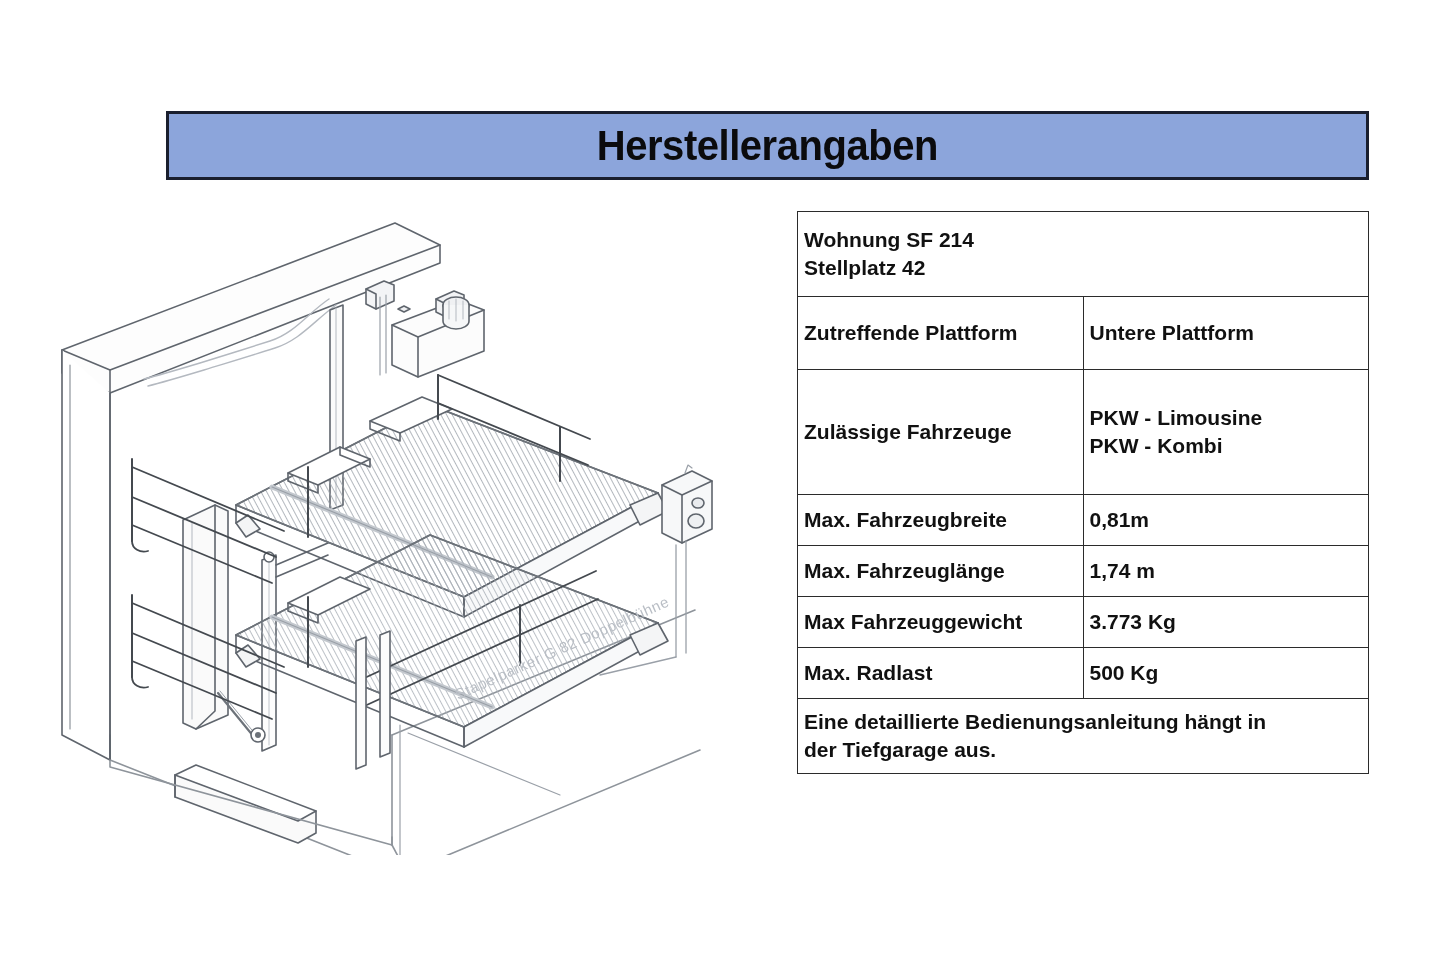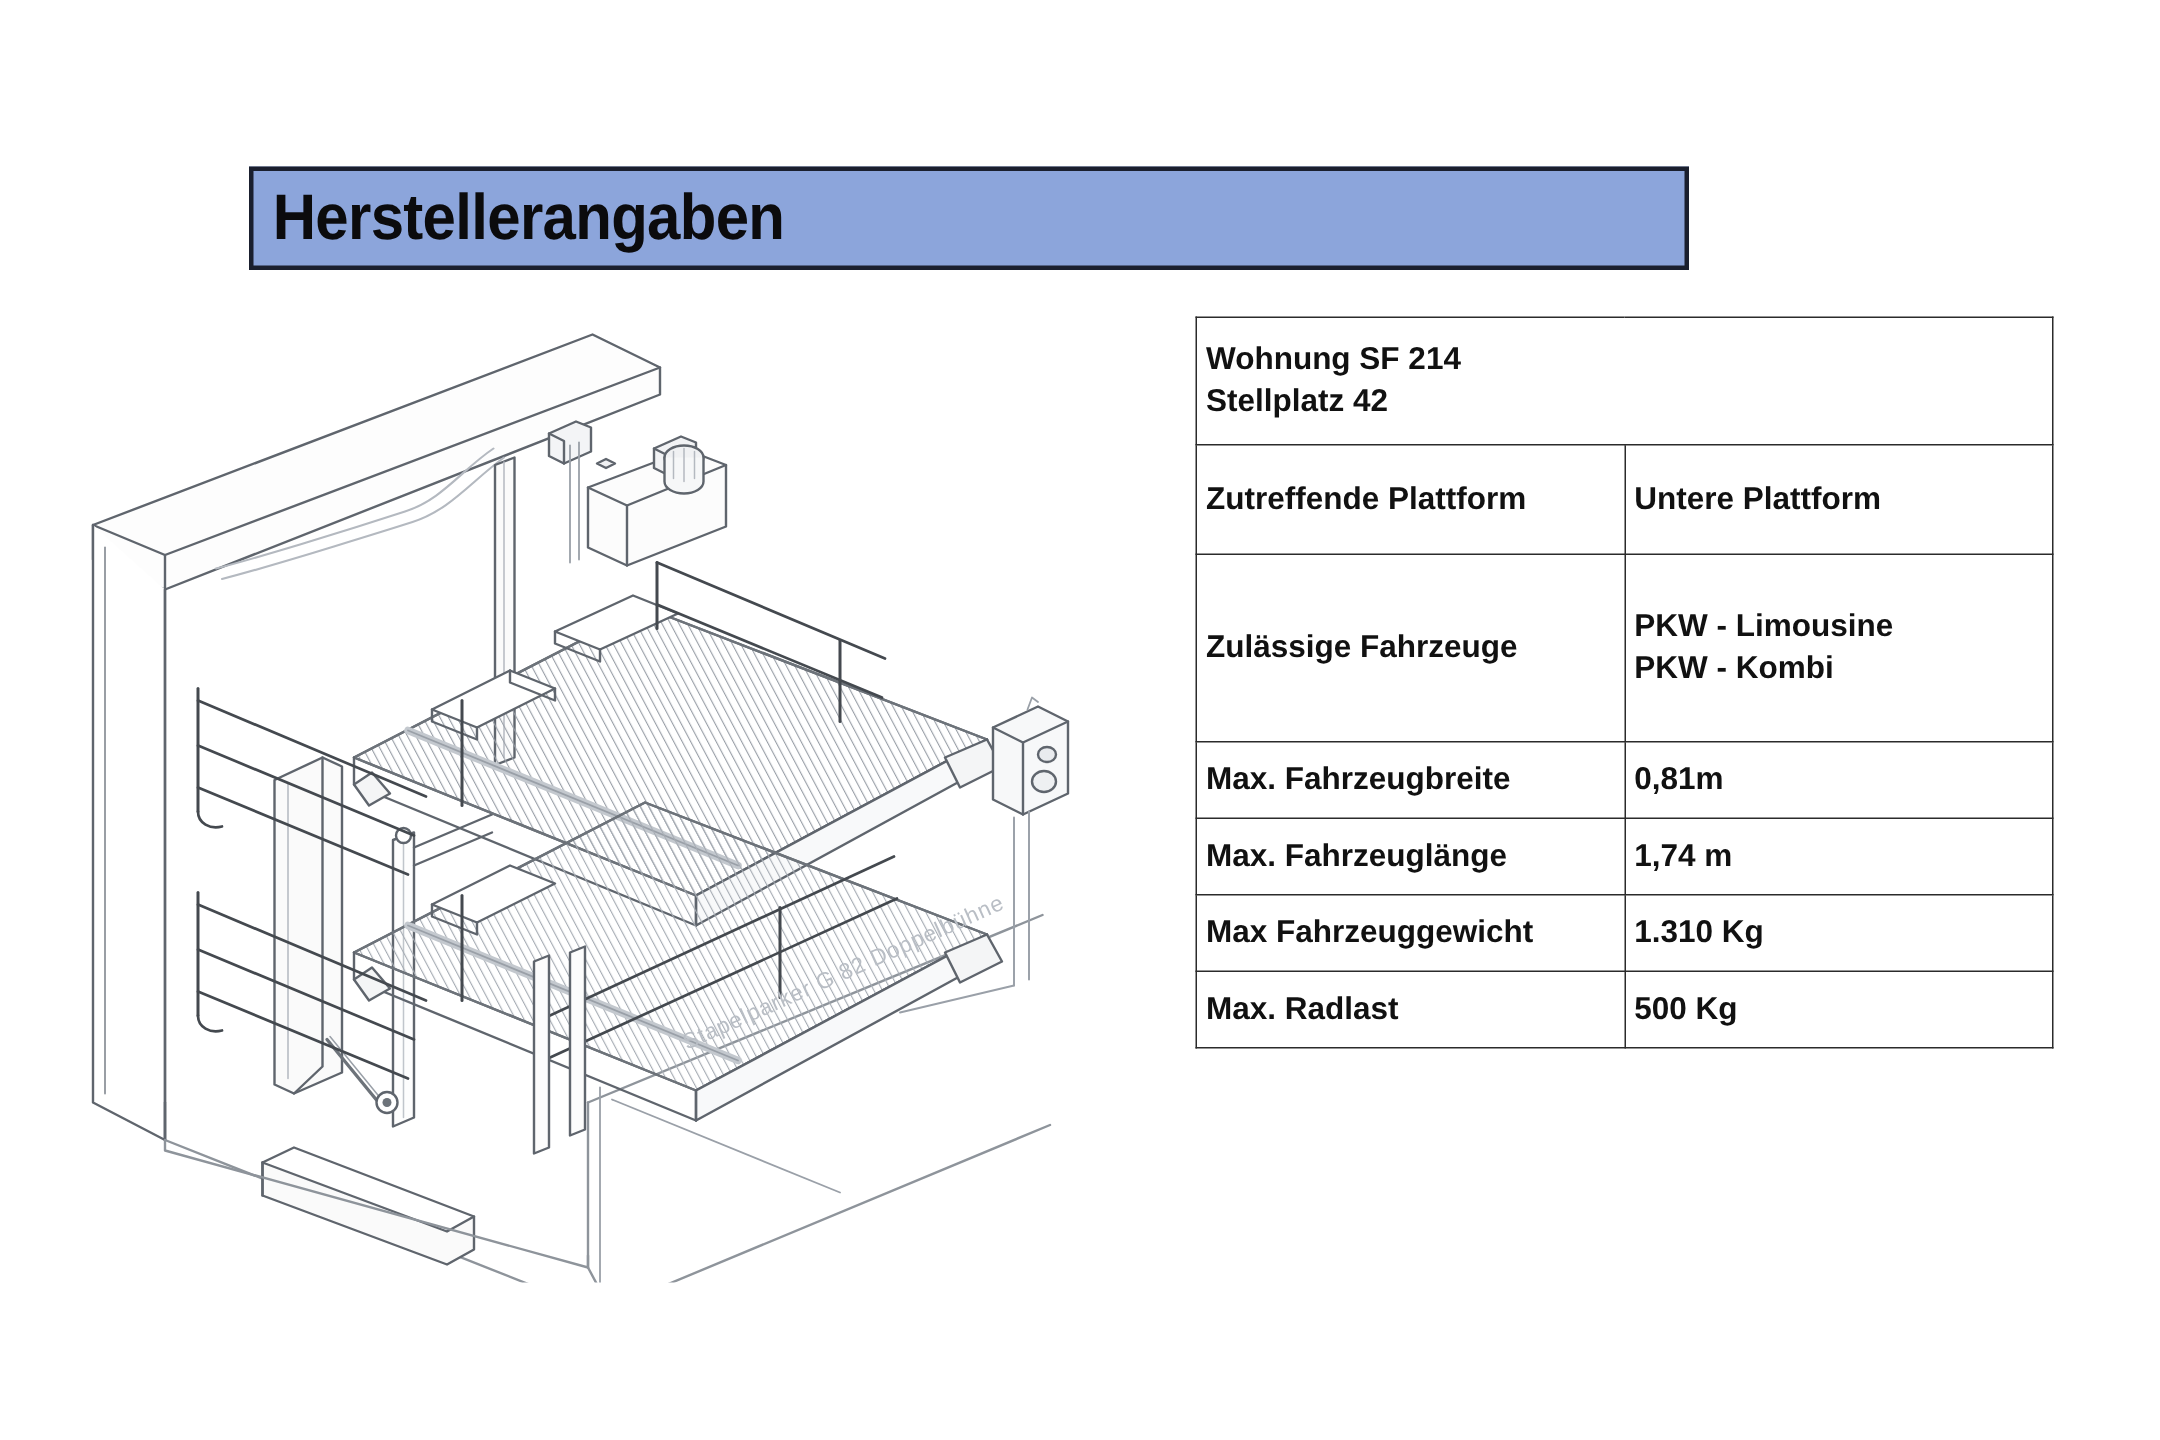--- a/index.html
+++ b/index.html
@@ -15,28 +15,28 @@
     overflow: hidden;
     font-family: "Liberation Sans", "DejaVu Sans", sans-serif;
     color: #111111;
   }
 
   
   #banner {
     position: absolute;
     left: 166px;
     top: 111px;
-    width: 960px;
+    width: 1203px;
     height: 69px;
     box-sizing: border-box;
     background: #8ca5db;
     border: 3px solid #1a1f2e;
     display: flex;
     align-items: center;
-    justify-content: flex-start;
+    justify-content: center;
   }
   #banner-title {
     font-size: 43px;
     font-weight: bold;
     letter-spacing: -0.5px;
     color: #0b0b0d;
     font-family: "Liberation Sans", "DejaVu Sans", sans-serif;
     transform: scaleX(0.93);
     white-space: nowrap;
   }
@@ -284,22 +284,28 @@
       <td class="value-cell">0,81m</td>
     </tr>
 
     <tr class="row-std">
       <td class="label-cell">Max. Fahrzeuglänge</td>
       <td class="value-cell">1,74 m</td>
     </tr>
 
     <tr class="row-std">
       <td class="label-cell">Max Fahrzeuggewicht</td>
-      <td class="value-cell">1.310 Kg</td>
+      <td class="value-cell">3.773 Kg</td>
     </tr>
 
     <tr class="row-std">
       <td class="label-cell">Max. Radlast</td>
       <td class="value-cell">500 Kg</td>
     </tr>
 
+    <tr class="row-note">
+      <td colspan="2" class="two-line">
+        <span>Eine detaillierte Bedienungsanleitung hängt in</span>
+        <span>der Tiefgarage aus.</span>
+      </td>
+    </tr>
   </tbody>
 </table>
 
 </body></html>

